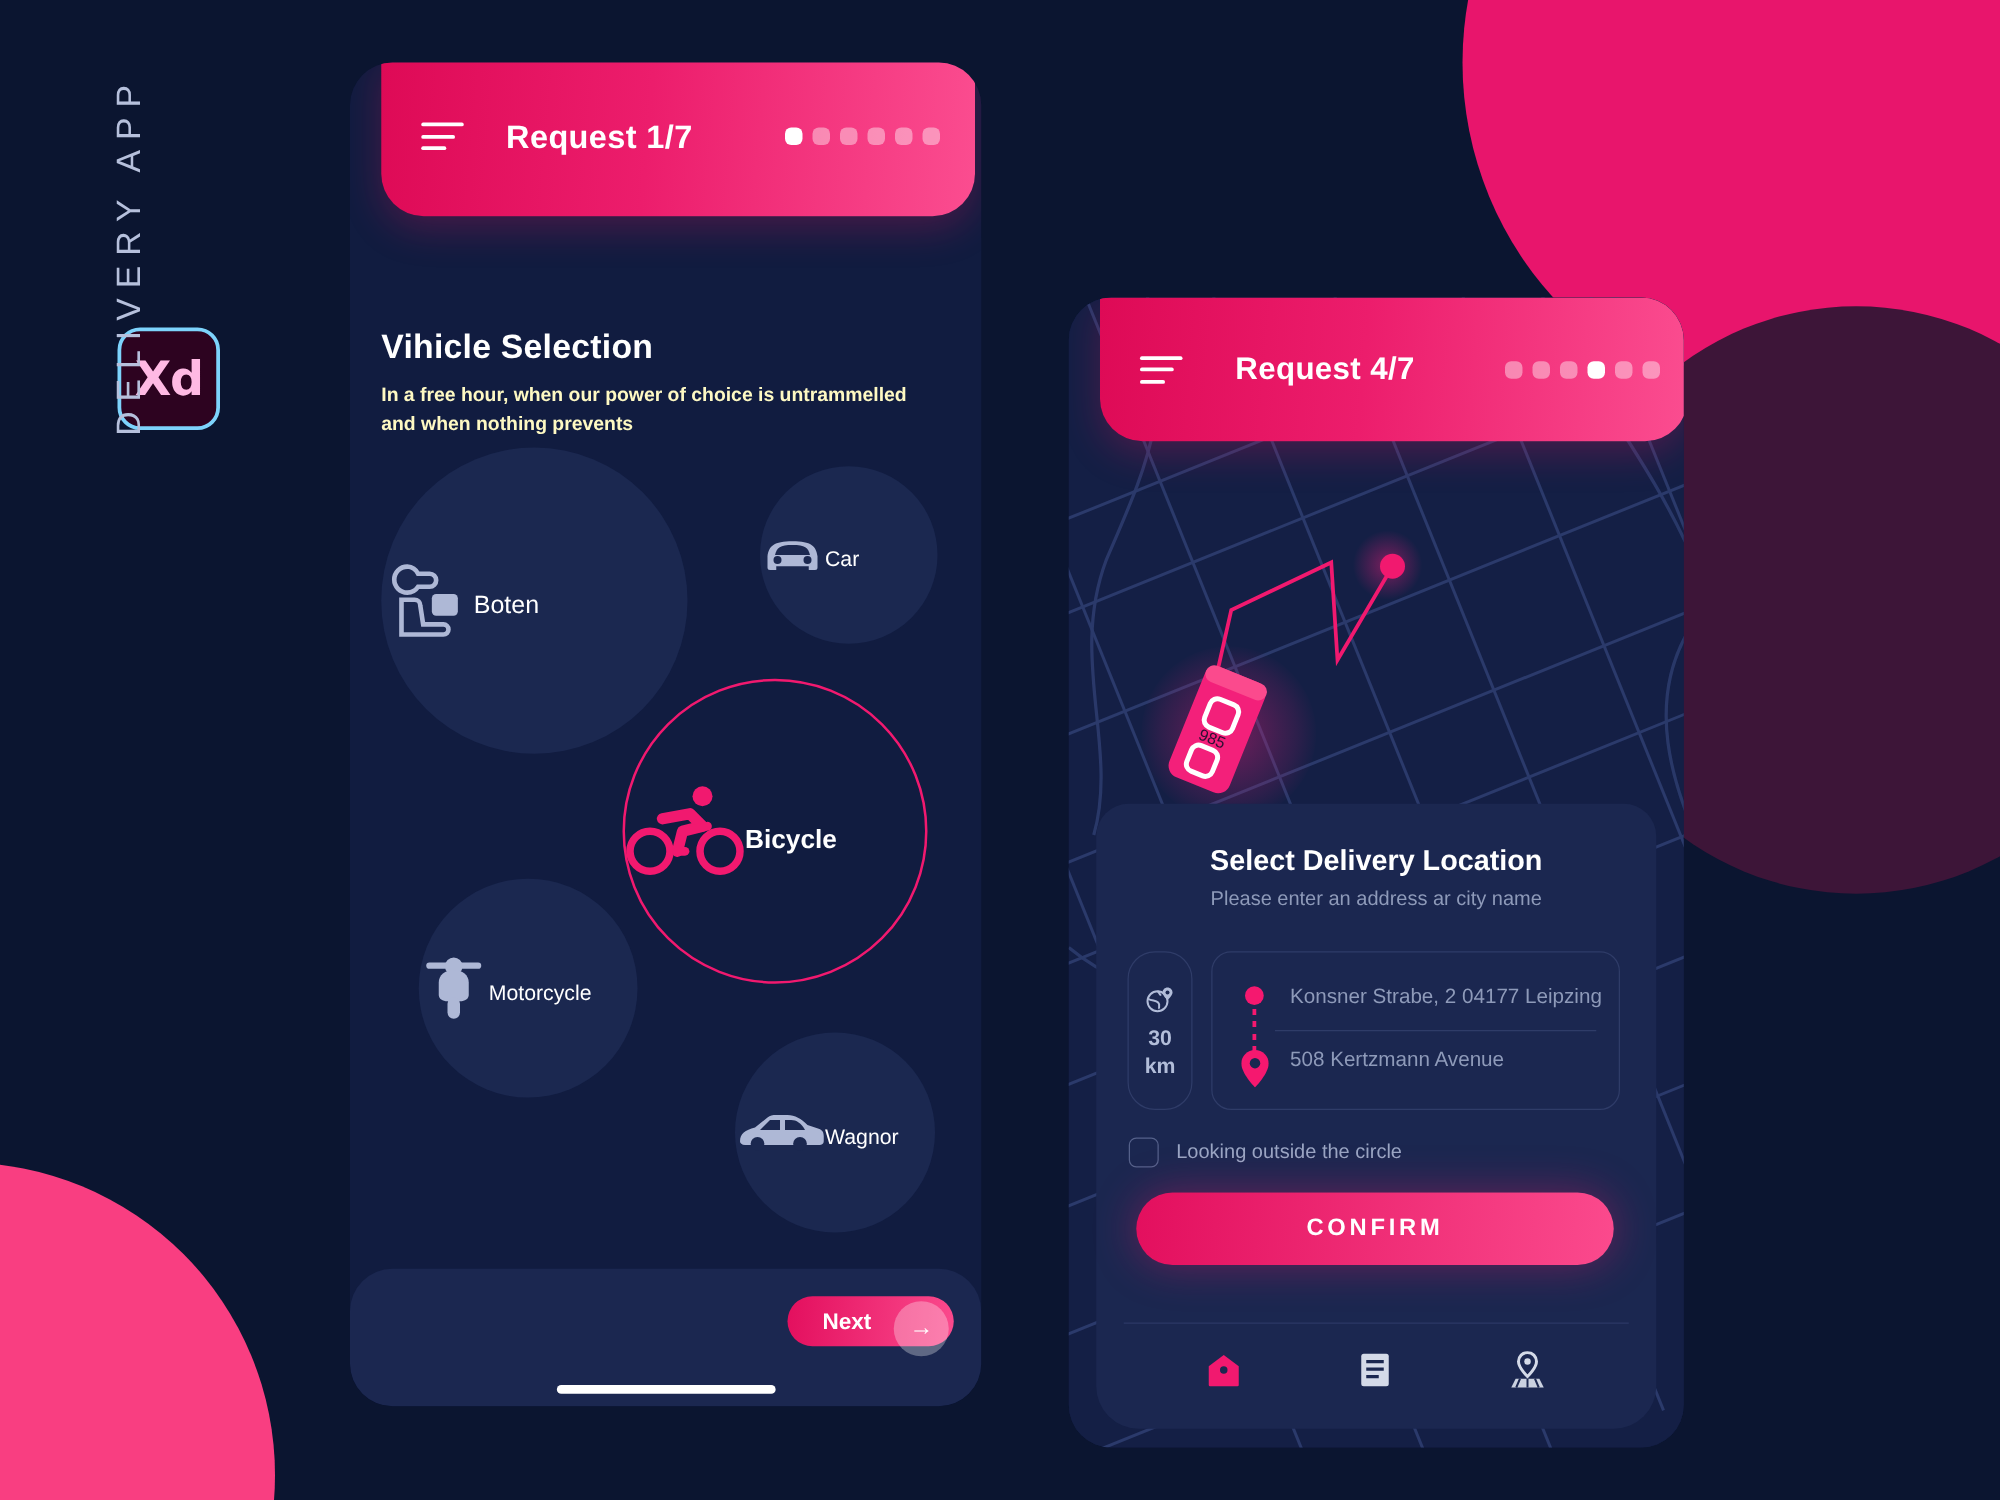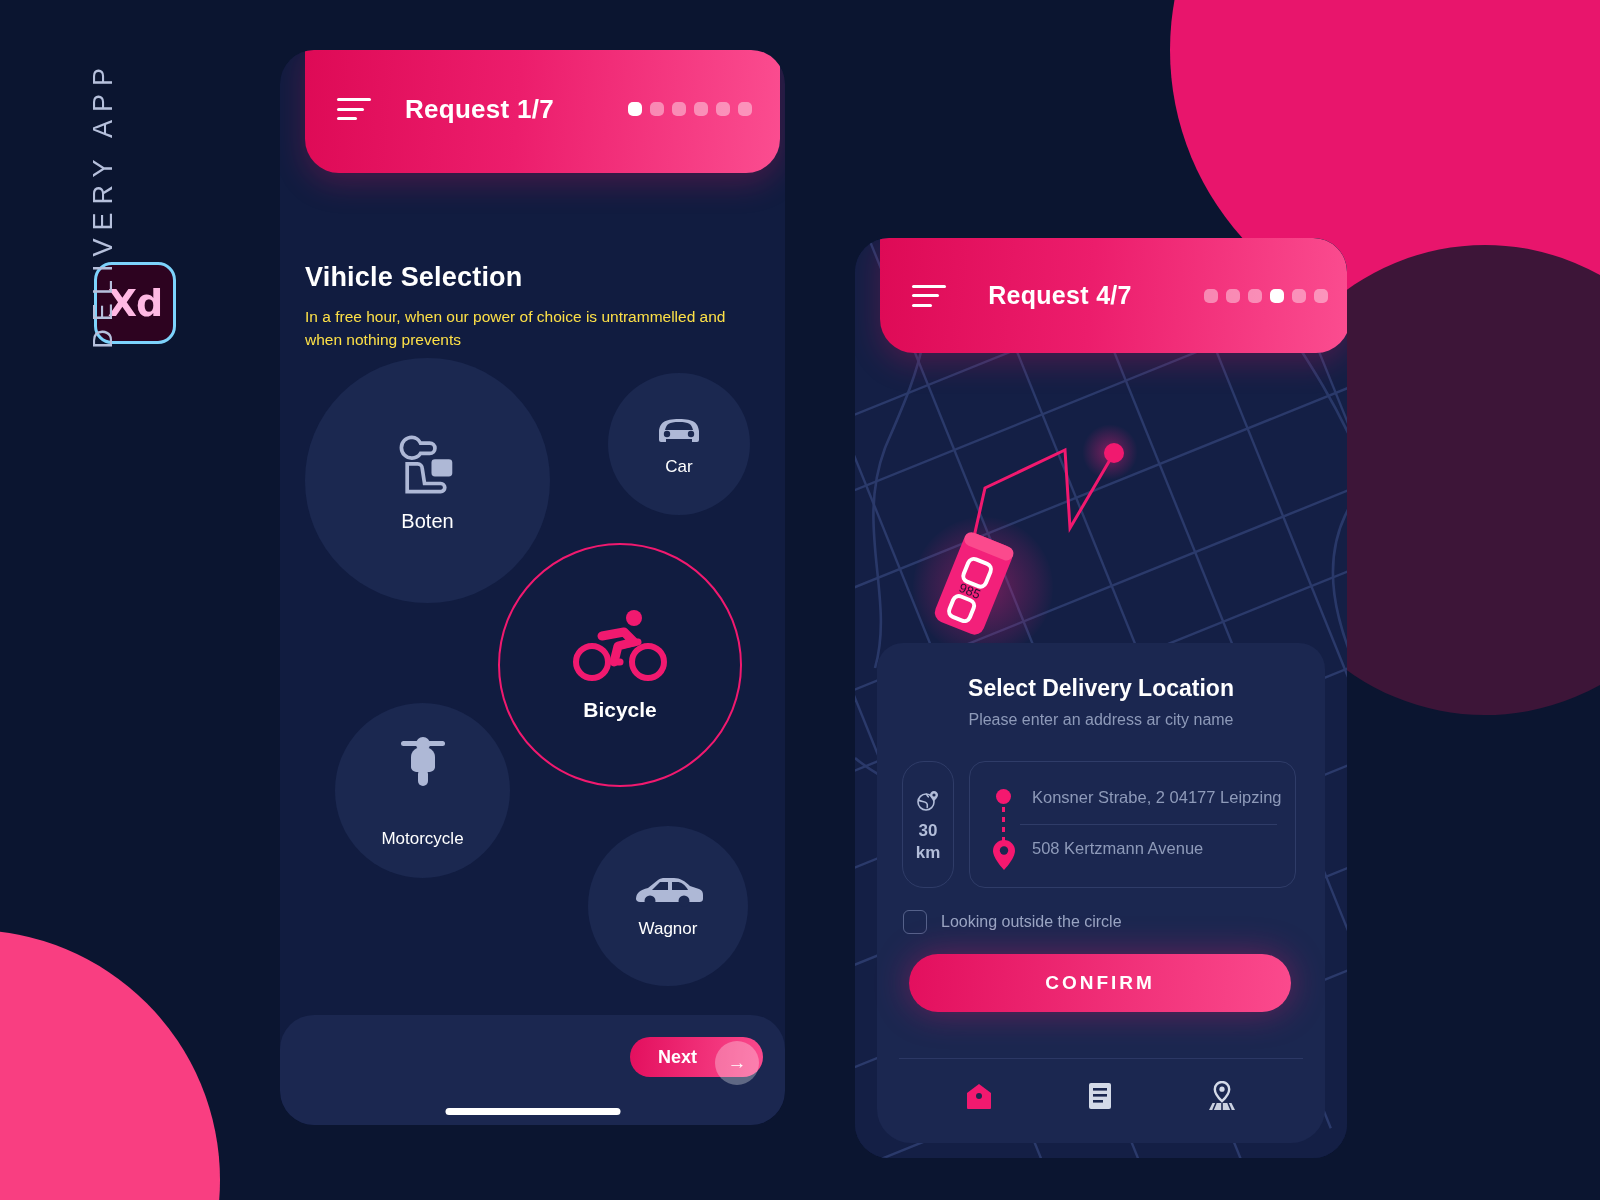--- a/index.html
+++ b/index.html
@@ -53,35 +53,35 @@
   .burger i:nth-child(2){width:27px;}
   .burger i:nth-child(3){width:20px;}
 
   .bar-title{color:#fff;font-weight:700;letter-spacing:.3px;}
   .dots{display:flex;gap:8px;}
   .dots span{width:14px;height:14px;border-radius:5px;background:rgba(255,255,255,.42);display:block;}
   .dots span.on{background:#fff;}
 
   
   .sec-title{position:absolute;left:25px;top:212px;color:#fff;font-size:27px;font-weight:700;letter-spacing:.2px;}
-  .sec-sub{position:absolute;left:25px;top:255px;width:440px;color:#fde047;font-size:15.5px;line-height:1.5;}
+  .sec-sub{position:absolute;left:25px;top:255px;width:440px;color:#fef9c3;font-size:15.5px;line-height:1.5;font-weight:bold;}
 
   .vcircle{
     position:absolute;border-radius:50%;background:#1b2850;
-    display:flex;flex-direction:column;align-items:center;justify-content:center;
+    display:flex;flex-direction:row;align-items:center;
   }
   .vcircle .vlabel{color:#fff;font-size:17px;font-weight:500;margin-top:8px;}
   .vcircle .vicon{display:flex;align-items:center;justify-content:center;}
   .vcircle.sel{background:transparent;border:2px solid #f1196f;}
   .vcircle.sel .vlabel{font-size:21px;font-weight:600;margin-top:14px;}
 
   .c-boten{left:25px;top:308px;width:245px;height:245px;}
   .c-car{left:328px;top:323px;width:142px;height:142px;}
   .c-bike{left:218px;top:493px;width:240px;height:240px;}
-  .c-moto{left:55px;top:653px;width:175px;height:175px;gap:30px;}
+  .c-moto{left:55px;top:653px;width:175px;height:175px;}
   .c-wagnor{left:308px;top:776px;width:160px;height:160px;}
 
   .c-boten .vlabel{font-size:20px;}
   .c-moto .vlabel{font-size:17px;}
 
   .footbar{
     position:absolute;left:0;bottom:0;width:505px;height:110px;
     background:#1b2750;border-radius:34px 34px 34px 34px;
   }
   .next-btn{

